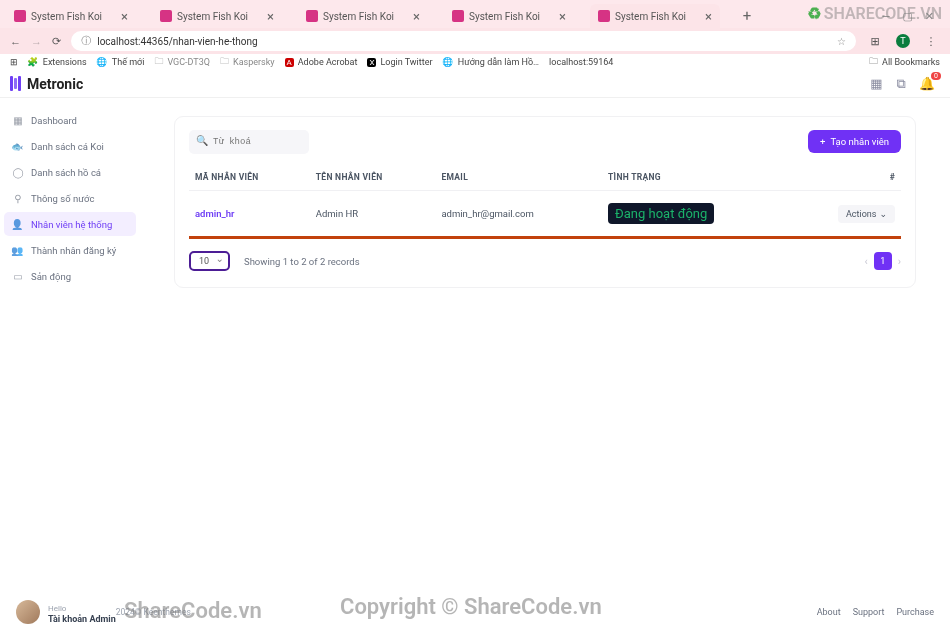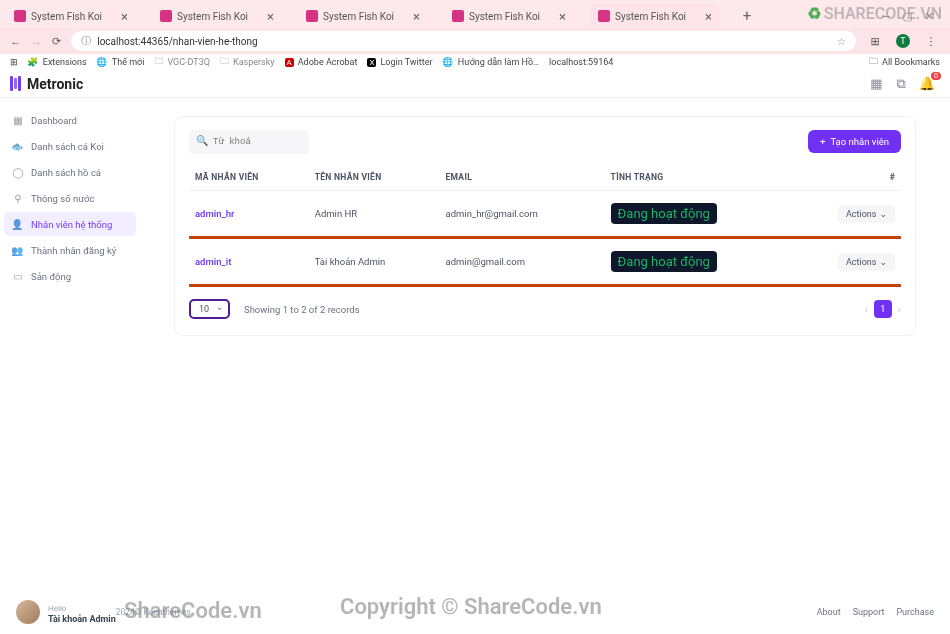--- a/index.html
+++ b/index.html
@@ -236,30 +236,20 @@
             <tr>
               <td class="link">admin_hr</td>
               <td>Admin HR</td>
               <td>admin_hr@gmail.com</td>
               <td><span class="status-badge">Đang hoạt động</span></td>
               <td><button class="actions-btn">
                     <span>Actions</span> 
                     <span>⌄</span>
                   </button></td>
             </tr>
-            <tr>
-              <td class="link">admin_it</td>
-              <td>Tài khoản Admin</td>
-              <td>admin@gmail.com</td>
-              <td><span class="status-badge">Đang hoạt động</span></td>
-              <td><button class="actions-btn">
-                    <span>Actions</span> 
-                    <span>⌄</span>
-                  </button></td>
-            </tr>
           </tbody>
         </table>
 
         <div class="table-foot">
           <div class="page-sel-wrap">
             <select class="page-sel"><option>10</option></select>
           </div>
           <span>Showing 1 to 2 of 2 records</span>
           <div class="pager">
             <span class="pg-arrow">‹</span>

